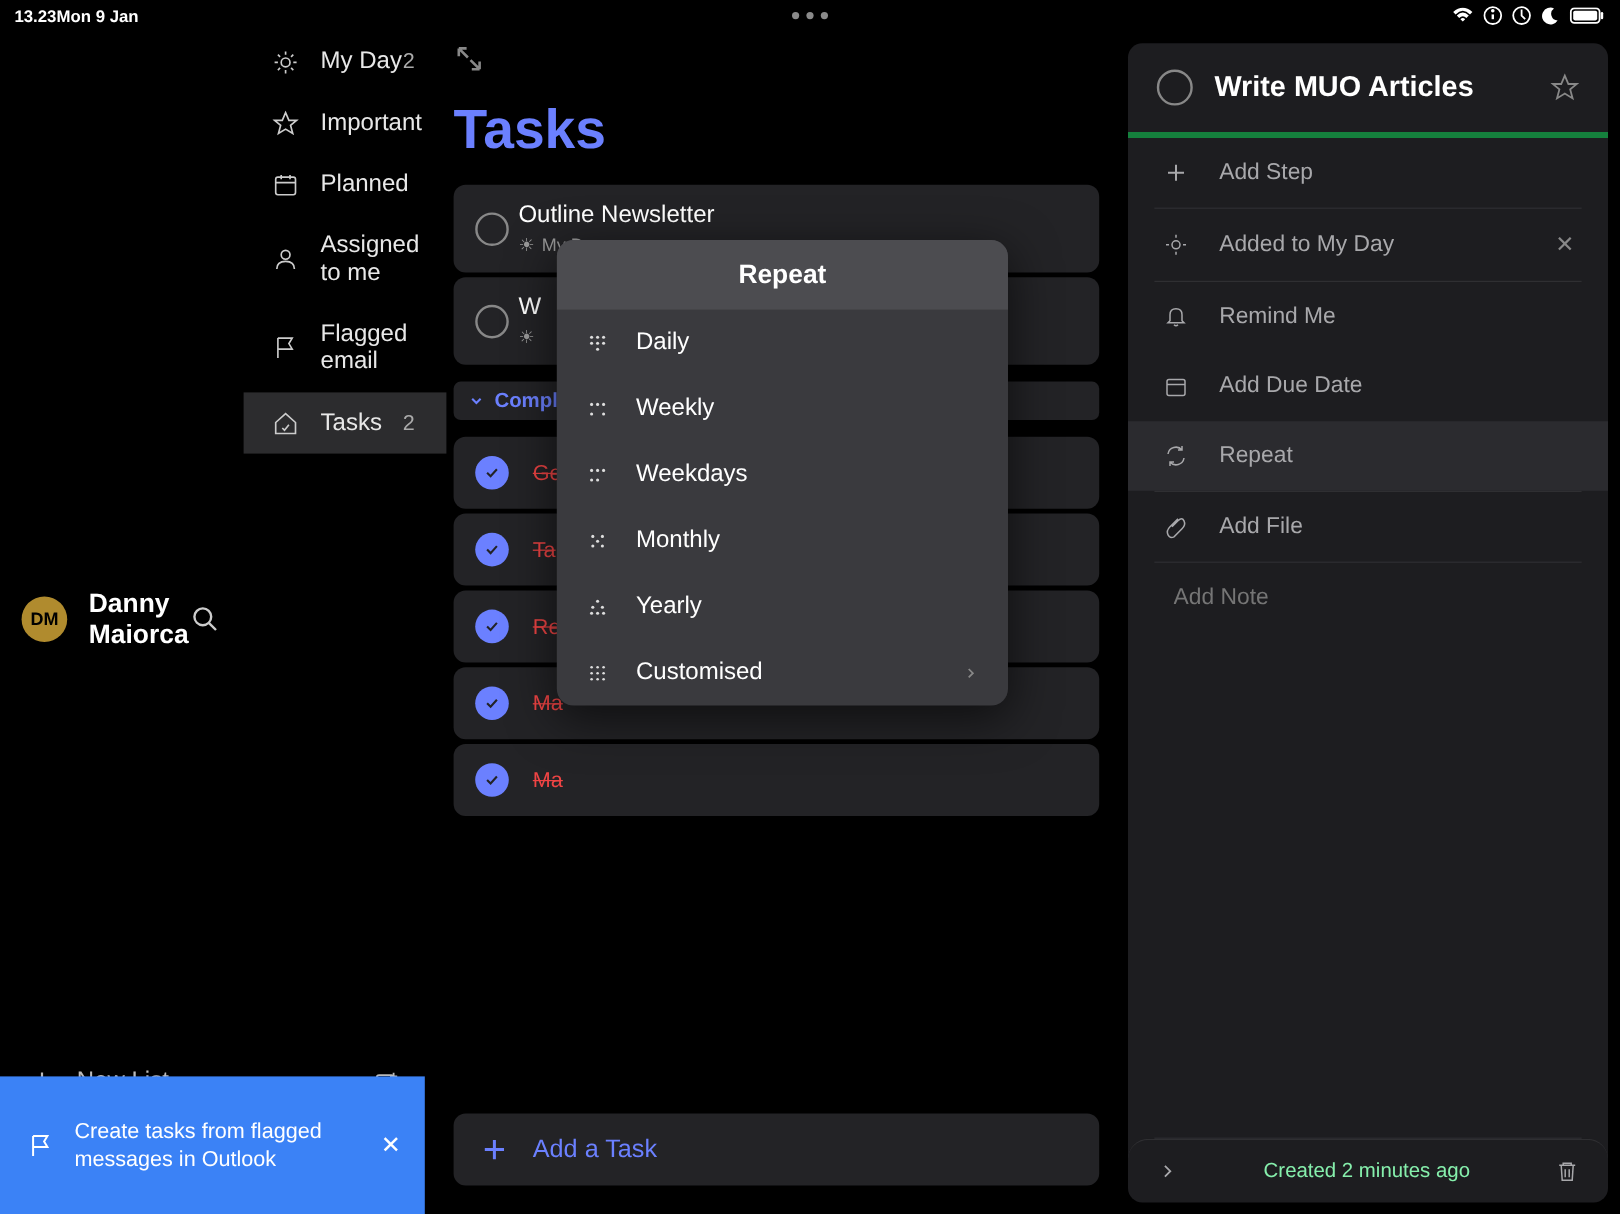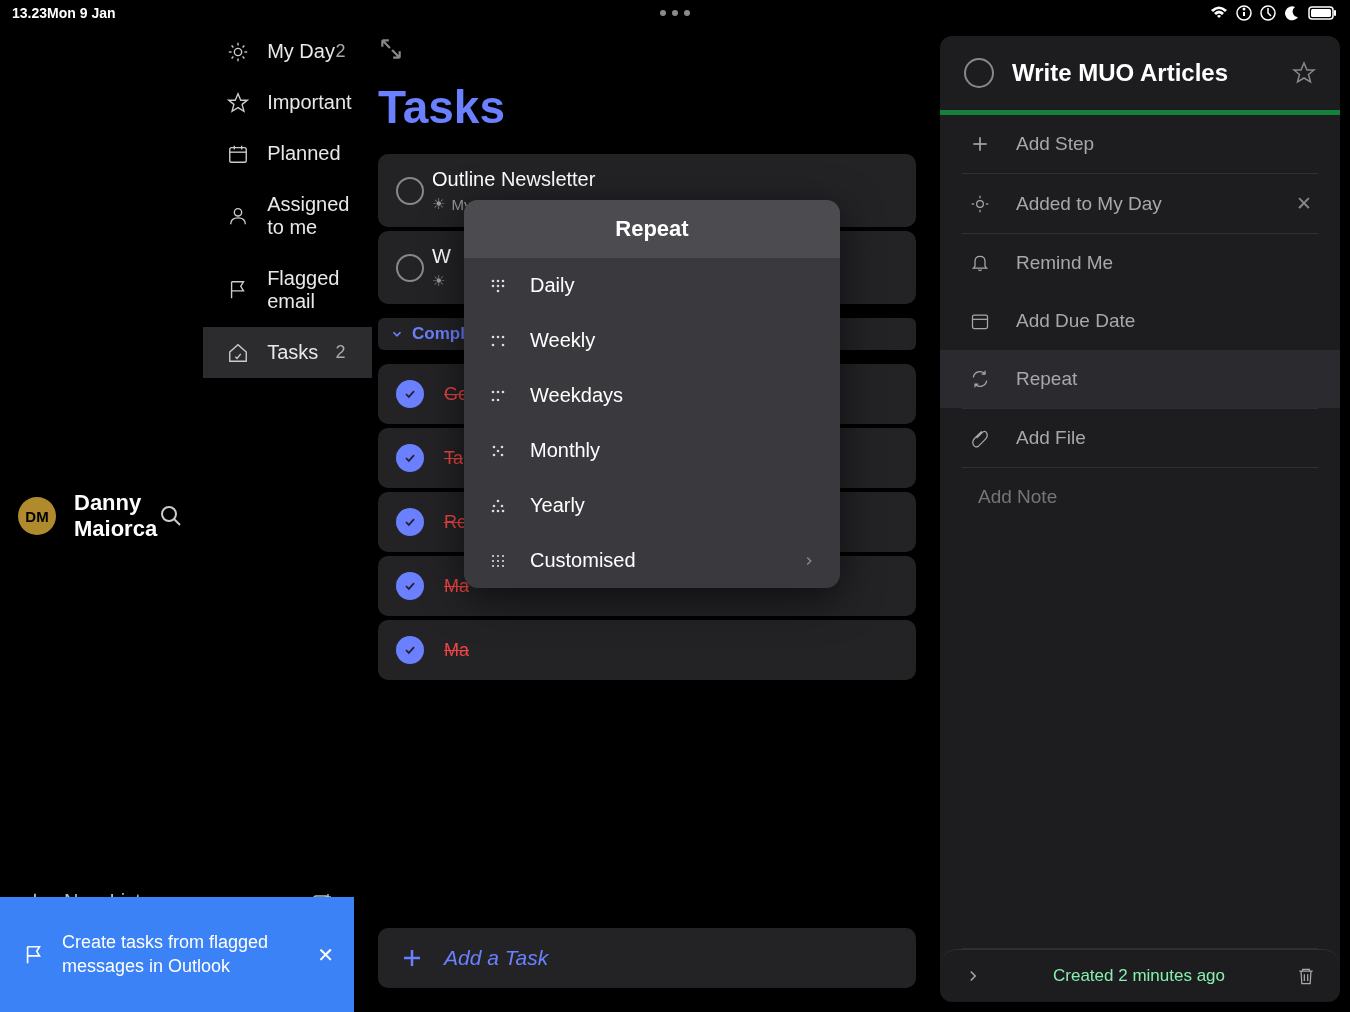--- a/index.html
+++ b/index.html
@@ -48,21 +48,21 @@
 .task-content { flex: 1; }
 .task-title { font-size: 20px; color: #fff; }
 .task-sub { font-size: 15px; color: #9a9a9a; display: flex; align-items: center; gap: 6px; margin-top: 4px; }
 
 .completed-header { display: inline-flex; align-items: center; gap: 8px; background: #232326; border-radius: 6px; padding: 6px 12px; margin: 10px 0; color: #6b80ff; font-size: 17px; font-weight: 600; }
 
 .completed-task { background: #232326; border-radius: 10px; padding: 16px 18px; display: flex; align-items: center; gap: 20px; }
 .completed-circle { width: 28px; height: 28px; border-radius: 50%; background: #6b80ff; display: flex; align-items: center; justify-content: center; flex-shrink:0;}
 .completed-title { font-size: 18px; color: #ef4444; text-decoration: line-through; }
 
-.add-task-bar { position: absolute; bottom: 24px; left: 24px; right: 24px; background: #232326; border-radius: 10px; padding: 18px 22px; display: flex; align-items: center; gap: 20px; font-size: 21px; color: #6b80ff; font-style: italic; }
+.add-task-bar { position: absolute; bottom: 24px; left: 24px; right: 24px; background: #232326; border-radius: 10px; padding: 18px 22px; display: flex; align-items: center; gap: 20px; font-size: 21px; color: #6b80ff; }
 
 .detail { width: 400px; background: #1d1d20; border-radius: 12px; margin: 10px 10px 10px 0; display: flex; flex-direction: column; }
 .detail-header { display: flex; align-items: center; padding: 22px 24px; gap: 18px; border-bottom: 5px solid #15803d; }
 .detail-circle { width: 30px; height: 30px; border-radius:50%; border: 2.5px solid #888; flex-shrink:0;}
 .detail-title { flex: 1; font-size: 24px; font-weight: 700; }
 .star-ic { color: #888; }
 
 .detail-row { display: flex; align-items: center; padding: 18px 28px; gap: 24px; font-size: 19px; color: #a8a8ab; cursor:pointer; }
 .detail-row.highlighted { background: #2b2b2f; }
 .detail-row .dicon { width: 24px; display:flex;justify-content:center; }

